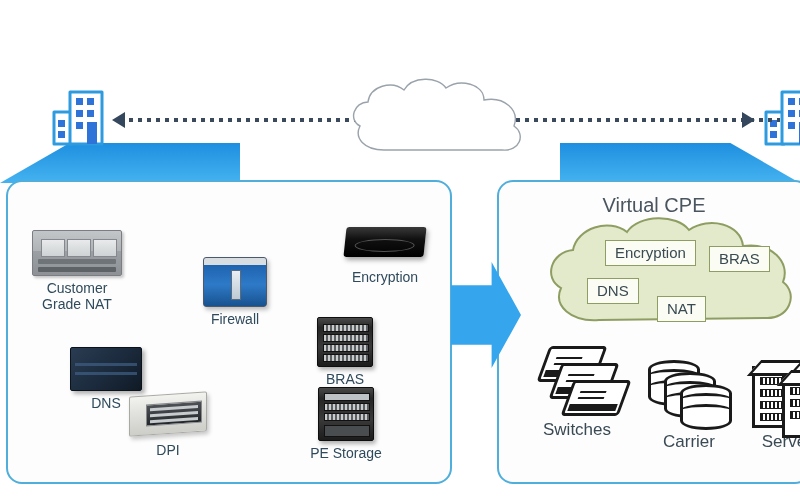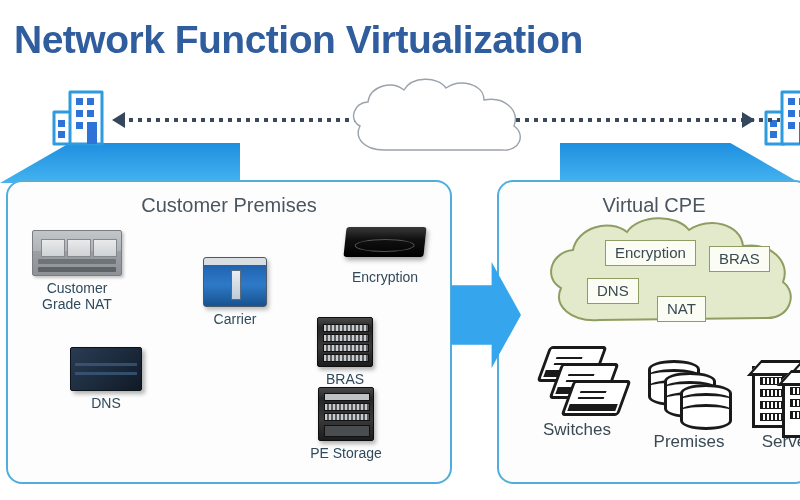--- a/index.html
+++ b/index.html
@@ -310,21 +310,20 @@
     position: absolute; top: -9px; left: -1px; width: 38px; height: 10px;
     background: #ffffff; border: 3px solid #1A1A1A;
     transform: skewX(-42deg);
   }
 </style>
 </head>
 <body>
 
 <div id="stage">
 
-  <div id="page-title">Network Function Virtualization</div>
 
   <div id="funnel-left"></div>
   <div id="funnel-right"></div>
 
   <div class="building" id="building-left">
     <svg width="56" height="62" viewBox="0 0 56 62">
       <path d="M4 26 L4 58 L22 58 L22 26 Z" fill="#ffffff" stroke="#2E9BE0" stroke-width="3" stroke-linejoin="round"></path>
       <path d="M20 6 L20 58 L52 58 L52 6 Z" fill="#ffffff" stroke="#2E9BE0" stroke-width="3" stroke-linejoin="round"></path>
       <rect x="26" y="12" width="7" height="7" fill="#2E74D8"></rect>
       <rect x="37" y="12" width="7" height="7" fill="#2E74D8"></rect>
@@ -358,39 +357,38 @@
 
   <div id="provider-cloud">
     <svg width="194" height="96" viewBox="0 0 194 96">
       <path d="M46 78 C26 78 16 66 22 54 C10 48 16 30 30 30 C32 14 54 8 66 18
                C74 4 100 4 108 16 C122 6 146 12 146 28 C166 24 182 38 176 54
                C188 62 182 80 164 78 Z" fill="#ffffff" stroke="#9AA3AB" stroke-width="1.4"></path>
     </svg>
   </div>
 
   <div class="panel" id="panel-cpe">
-    <div class="panel-title">Customer Premises</div>
 
     <div class="device" style="left:14px; top:48px; width:110px;">
       <div class="dev-img chassis-grey">
         <div class="slot" style="left:8px;"></div>
         <div class="slot" style="left:34px;"></div>
         <div class="slot" style="left:60px;"></div>
         <div class="bar" style="top:28px;"></div>
         <div class="bar" style="top:36px; background:#5E6367;"></div>
       </div>
       <div class="device-label">Customer
 Grade NAT</div>
     </div>
 
     <div class="device" style="left:182px; top:75px; width:90px;">
       <div class="dev-img box-blue">
         <div class="strip"></div>
       </div>
-      <div class="device-label">Carrier</div>
+      <div class="device-label">Firewall</div>
     </div>
 
     <div class="device" style="left:322px; top:45px; width:110px;">
       <div class="dev-img appliance-black">
         <div class="ell"></div>
       </div>
       <div class="device-label" style="margin-top:12px;">Encryption</div>
     </div>
 
     <div class="device" style="left:48px; top:165px; width:100px;">
@@ -404,20 +402,30 @@
     <div class="device" style="left:294px; top:135px; width:86px;">
       <div class="dev-img rack-dark">
         <div class="card" style="top:6px;"></div>
         <div class="card" style="top:16px;"></div>
         <div class="card" style="top:26px;"></div>
         <div class="card" style="top:36px;"></div>
       </div>
       <div class="device-label">BRAS</div>
     </div>
 
+    <div class="device" style="left:112px; top:212px; width:96px;">
+      <div class="dev-img rack-white">
+        <div class="inner">
+          <i style="top:3px;"></i>
+          <i style="top:9px;"></i>
+          <i style="top:15px;"></i>
+        </div>
+      </div>
+      <div class="device-label" style="margin-top:8px;">DPI</div>
+    </div>
 
     <div class="device" style="left:290px; top:205px; width:96px;">
       <div class="dev-img rack-dark" style="height:52px;">
         <div class="card" style="top:5px; background:#BFC2C5;"></div>
         <div class="card" style="top:15px;"></div>
         <div class="card" style="top:25px;"></div>
         <div class="card" style="top:37px; height:10px; background:#4A4D50;"></div>
       </div>
       <div class="device-label">PE Storage</div>
     </div>
@@ -459,21 +467,21 @@
     </div>
     <div class="infra-label">Switches</div>
   </div>
 
   <div class="infra" style="left:643px; top:358px; width:92px;">
     <div class="disk-stack">
       <div class="disk" style="left:0px;  top:2px;"></div>
       <div class="disk" style="left:16px; top:14px;"></div>
       <div class="disk" style="left:32px; top:26px;"></div>
     </div>
-    <div class="infra-label">Premises</div>
+    <div class="infra-label">Carrier</div>
   </div>
 
   <div class="infra" style="left:745px; top:358px; width:92px;">
     <div class="server-stack">
       <div class="server-unit" style="left:4px; top:8px;">
         <div class="server-top"></div>
         <div class="shelf" style="top:8px;"></div>
         <div class="shelf" style="top:20px;"></div>
         <div class="shelf" style="top:32px;"></div>
         <div class="shelf" style="top:44px;"></div>

